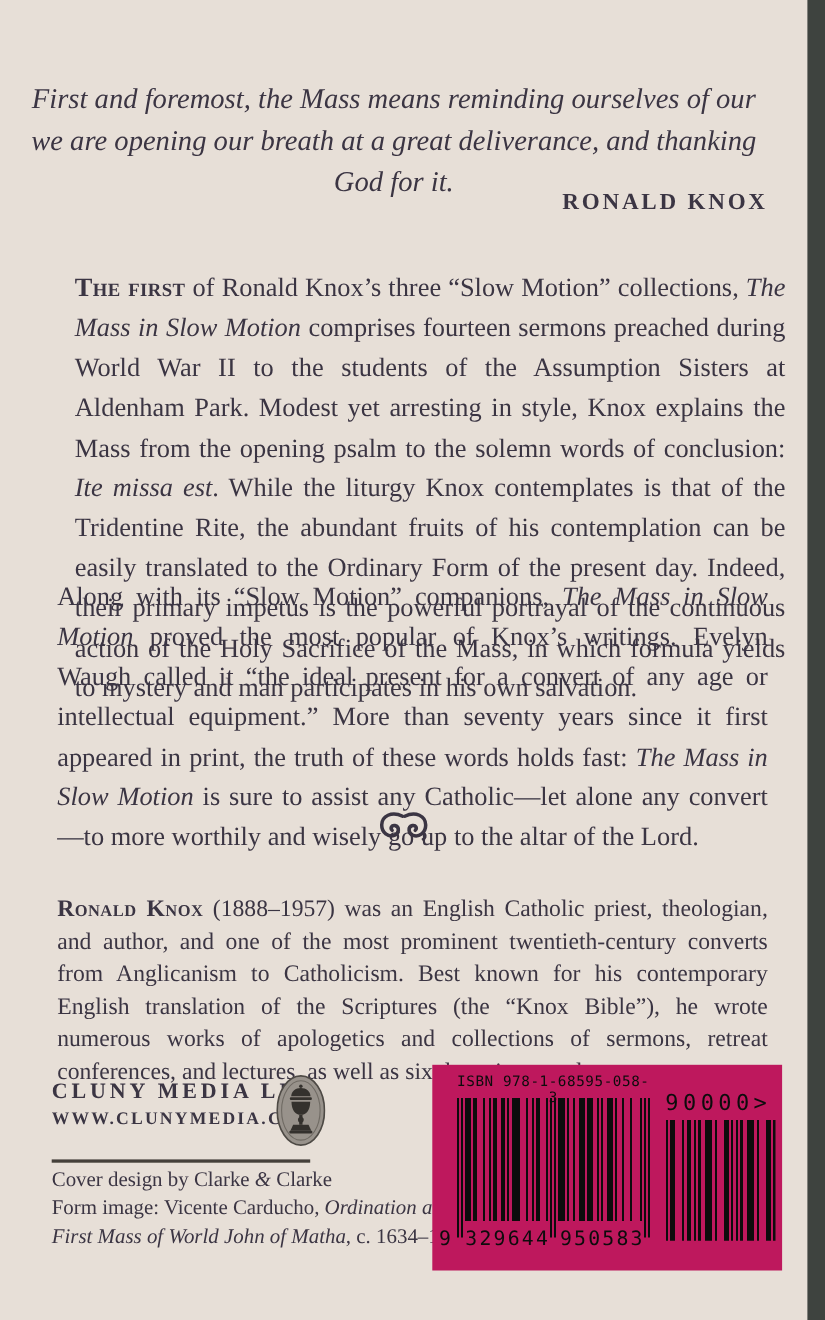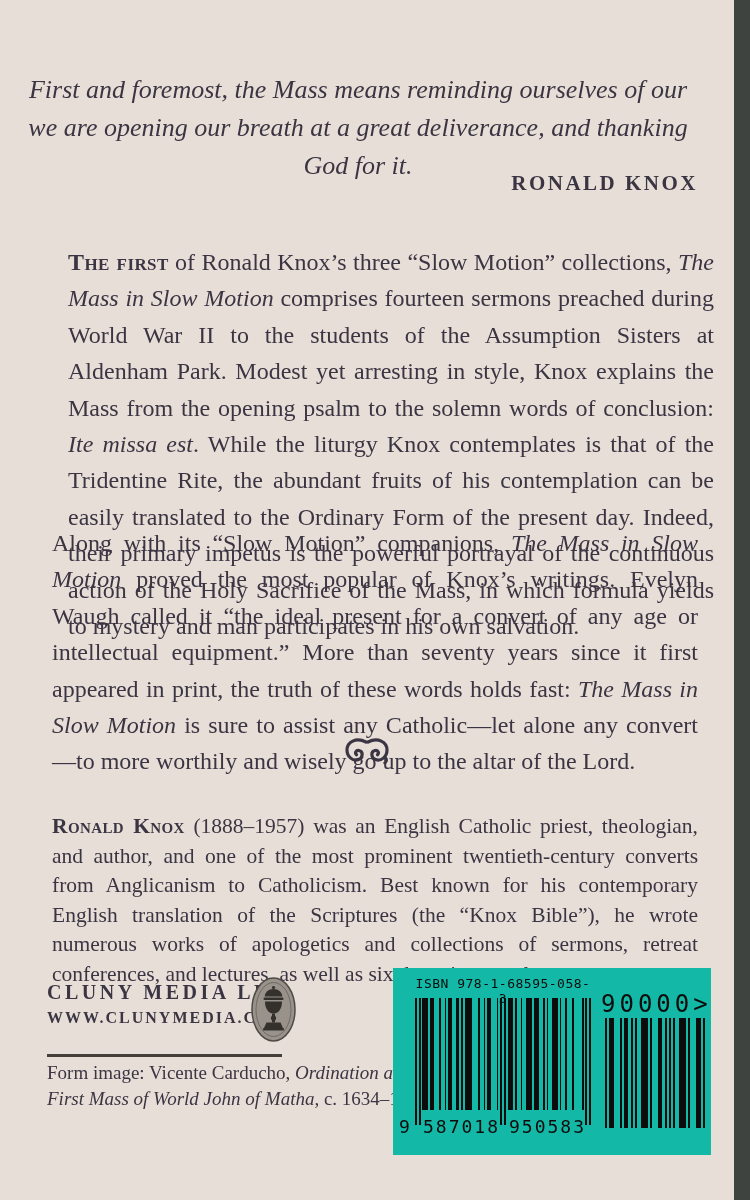--- a/index.html
+++ b/index.html
@@ -31,32 +31,32 @@
        line-height:29.5px; text-align:justify;}
 
   
   .pub-name{position:absolute; left:47px; top:981px; font-size:20px; letter-spacing:3.5px; font-weight:600;}
   .pub-site{position:absolute; left:47px; top:1009px; font-size:16px; font-weight:700; letter-spacing:2px;}
   .pub-logo{position:absolute; left:251px; top:977px;}
   .rule{position:absolute; left:47px; top:1046px; width:235px; height:3px; background:#45403a; border:0;}
   .credits{position:absolute; left:47px; top:1060px; font-size:19px; line-height:26px;}
 
   
-  .barcode-box{position:absolute; left:393px; top:968px; width:318px; height:187px; background:#14b8a6;}
+  .barcode-box{position:absolute; left:393px; top:968px; width:318px; height:187px; background:#be185d;}
   .mono{font-family:"DejaVu Sans Mono",monospace; color:#0c0c0c;}
   .isbn-label{position:absolute; left:22px; top:8px; width:176px; text-align:center;
               font-size:13px; letter-spacing:.5px;}
   .ean-main{position:absolute; left:22px; top:30px;}
   .ean-digit-first{position:absolute; left:6px; top:148px; width:16px; font-size:18px;}
   .ean-digits-1{position:absolute; left:30px; top:148px; width:76px; text-align:center;
                 font-size:18px; letter-spacing:2px;}
   .ean-digits-2{position:absolute; left:116px; top:148px; width:76px; text-align:left;
                 font-size:18px; letter-spacing:2px;}
   .supp-code{position:absolute; left:208px; top:22px; width:104px; text-align:center;
-             font-size:24px; letter-spacing:4px;}
+             font-size:20px; letter-spacing:4px;}
   .ean-supp{position:absolute; left:212px; top:50px;}
 </style>
 </head>
 <body>
 
 <div class="cover">
 
   <section class="epigraph">
     <div>First and foremost, the Mass means reminding ourselves of our</div>
     <div>we are opening our breath at a great deliverance, and thanking God for it.</div>
@@ -90,20 +90,21 @@
       <rect x="21" y="36.5" width="3" height="9"></rect>
       <circle cx="22.5" cy="41" r="2.6"></circle>
       <path d="M15.5,45.5 L29.5,45.5 L32,51 L13,51 Z"></path>
       <rect x="12" y="51" width="21" height="2.4" rx="1"></rect>
     </g>
   </svg>
 
   <hr class="rule">
 
   <div class="credits">
+    <div><span>Cover design by Clarke </span><span class="i">&amp;</span><span> Clarke</span></div>
     <div><span>Form image: Vicente Carducho, </span><span class="i">Ordination and</span></div>
     <div><span class="i">First Mass of World John of Matha</span><span>, c. 1634–1635</span></div>
   </div>
 
   <div class="barcode-box">
     <div class="isbn-label mono">ISBN 978-1-68595-058-3</div>
     <svg id="ean-main" class="ean-main" width="176" height="127" preserveAspectRatio="none" shape-rendering="crispEdges" viewBox="0 0 95 68">
         <g fill="#0c0c0c">
           <rect x="0" y="0" width="1" height="68"></rect>
           <rect x="2" y="0" width="1" height="68"></rect>
@@ -148,21 +149,21 @@
           <rect x="76" y="0" width="1" height="60"></rect>
           <rect x="78" y="0" width="1" height="60"></rect>
           <rect x="81" y="0" width="1" height="60"></rect>
           <rect x="85" y="0" width="1" height="60"></rect>
           <rect x="90" y="0" width="1" height="60"></rect>
           <rect x="92" y="0" width="1" height="68"></rect>
           <rect x="94" y="0" width="1" height="68"></rect>
         </g>
       </svg>
     <div class="ean-digit-first mono">9</div>
-    <div class="ean-digits-1 mono">587018</div>
+    <div class="ean-digits-1 mono">329644</div>
     <div class="ean-digits-2 mono">950583</div>
     <div class="supp-code mono">90000&gt;</div>
     <svg id="ean-supp" class="ean-supp" width="100" height="110" preserveAspectRatio="none" shape-rendering="crispEdges" viewBox="0 0 47 70">
         <g fill="#0c0c0c">
           <rect x="0" y="0" width="1" height="70"></rect>
           <rect x="2" y="0" width="1" height="70"></rect>
           <rect x="3" y="0" width="1" height="70"></rect>
           <rect x="7" y="0" width="1" height="70"></rect>
           <rect x="9" y="0" width="1" height="70"></rect>
           <rect x="10" y="0" width="1" height="70"></rect>

